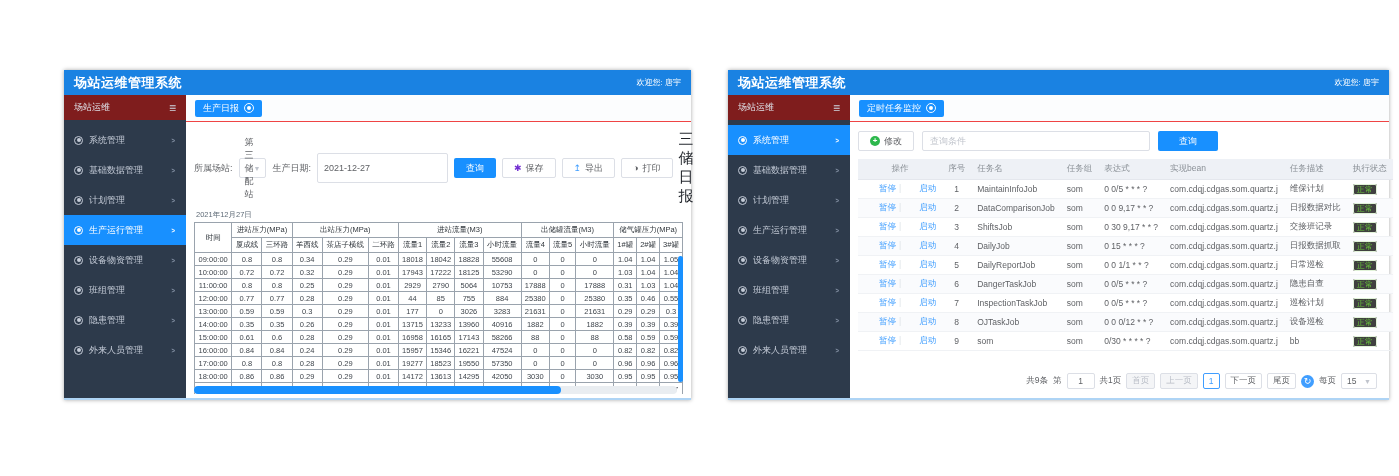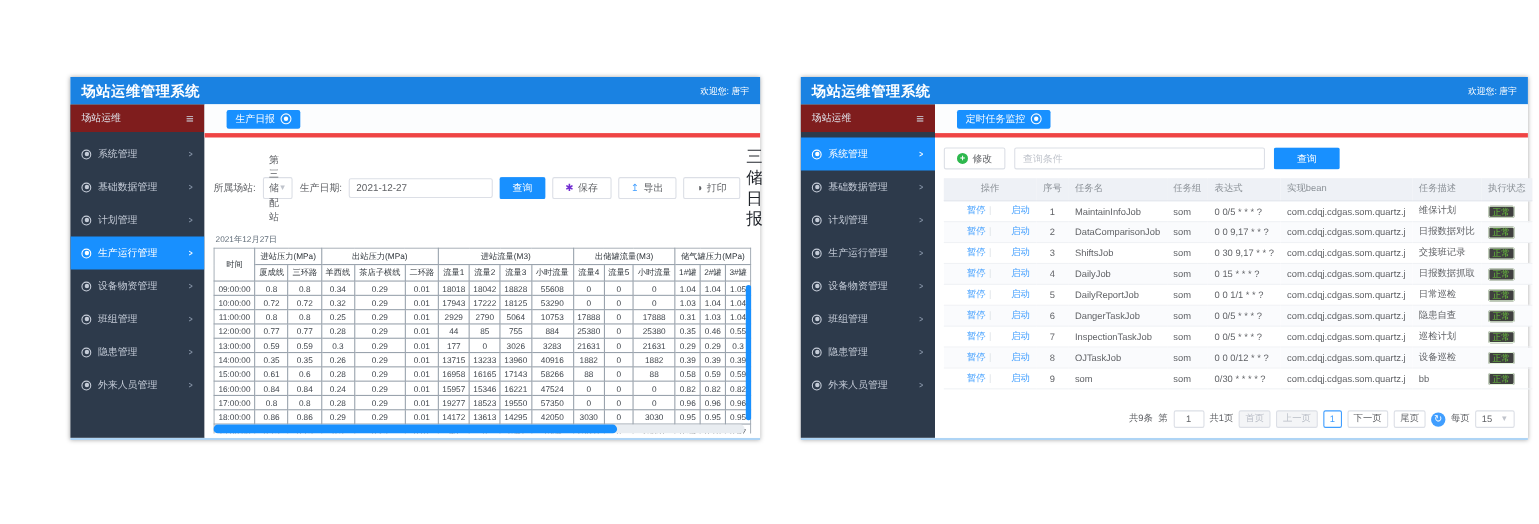--- a/index.html
+++ b/index.html
@@ -21,31 +21,31 @@
   .hamburger{font-size:12px;cursor:pointer;color:#cfd6e0;}
   .menu{padding-top:5px;}
   .menu-item{height:30px;display:flex;align-items:center;gap:6px;padding:0 10px;color:#c4cbd7;font-size:9px;cursor:pointer;justify-content:center;}
   .menu-item.active{background:#1890ff;color:#fff;}
   .bullet{width:7px;height:7px;border:1px solid currentColor;border-radius:50%;position:relative;flex:0 0 auto;}
   .bullet::after{content:"";position:absolute;left:1.5px;top:1.5px;right:1.5px;bottom:1.5px;border-radius:50%;background:currentColor;}
   .chevron{margin-left:auto;font-size:8px;color:#8794a7;font-weight:bold;transform:scaleX(.75);}
   .menu-item.active .chevron{color:#fff;}
 
   .content{flex:1;display:flex;flex-direction:column;min-width:0;background:#fff;}
-  .tabstrip{height:26px;flex:0 0 auto;display:flex;align-items:center;padding:0 20px;background:#fcfdfe;border-bottom:4px solid #ef4444;}
+  .tabstrip{height:26px;flex:0 0 auto;display:flex;align-items:center;padding:0 9px;background:#fcfdfe;border-bottom:1px solid #ef4444;}
   .tab{background:#1890ff;color:#fff;font-size:9px;height:17px;display:inline-flex;align-items:center;gap:5px;padding:0 8px;border-radius:2px;cursor:pointer;}
   .tab-circle{width:8px;height:8px;border:1px solid rgba(255,255,255,.95);border-radius:50%;position:relative;}
   .tab-circle::after{content:"";position:absolute;left:2px;top:2px;right:2px;bottom:2px;border-radius:50%;background:#fff;}
 
   
   .filter-row{display:flex;align-items:center;gap:6px;padding:8px 10px 3px 8px;font-size:9px;color:#606266;flex:0 0 auto;}
   .field-label{white-space:nowrap;}
   .select-box{width:92px;height:18px;border:1px solid #dcdfe6;border-radius:2px;display:flex;align-items:center;padding:0 5px;background:#fff;color:#606266;}
   .select-box .sel-arrow{margin-left:auto;color:#c0c4cc;font-size:7px;}
-  .text-input{width:146px;height:18px;border:1px solid #dcdfe6;border-radius:2px;padding:0 6px;font-size:9px;color:#606266;outline:none;box-sizing:border-box;background:#fff;}
+  .text-input{width:146px;height:30px;border:1px solid #dcdfe6;border-radius:2px;padding:0 6px;font-size:9px;color:#606266;outline:none;box-sizing:border-box;background:#fff;}
   .btn{height:20px;border-radius:2px;font-size:9px;display:inline-flex;align-items:center;gap:4px;padding:0 11px;cursor:pointer;border:1px solid transparent;white-space:nowrap;}
   .btn-primary{background:#1890ff;color:#fff;}
   .btn-plain{background:#fff;border-color:#dcdfe6;color:#606266;}
   .ic{font-size:9px;line-height:1;}
   .ic-save{color:#722ed1;}
   .ic-export{color:#409eff;}
   .ic-print{color:#606266;}
   .report-title{margin-left:auto;font-size:15px;font-weight:normal;color:#1f2329;}
   .date-line{text-align:left;font-size:7.5px;color:#5f6b77;padding:1px 10px 2px;flex:0 0 auto;}
 

